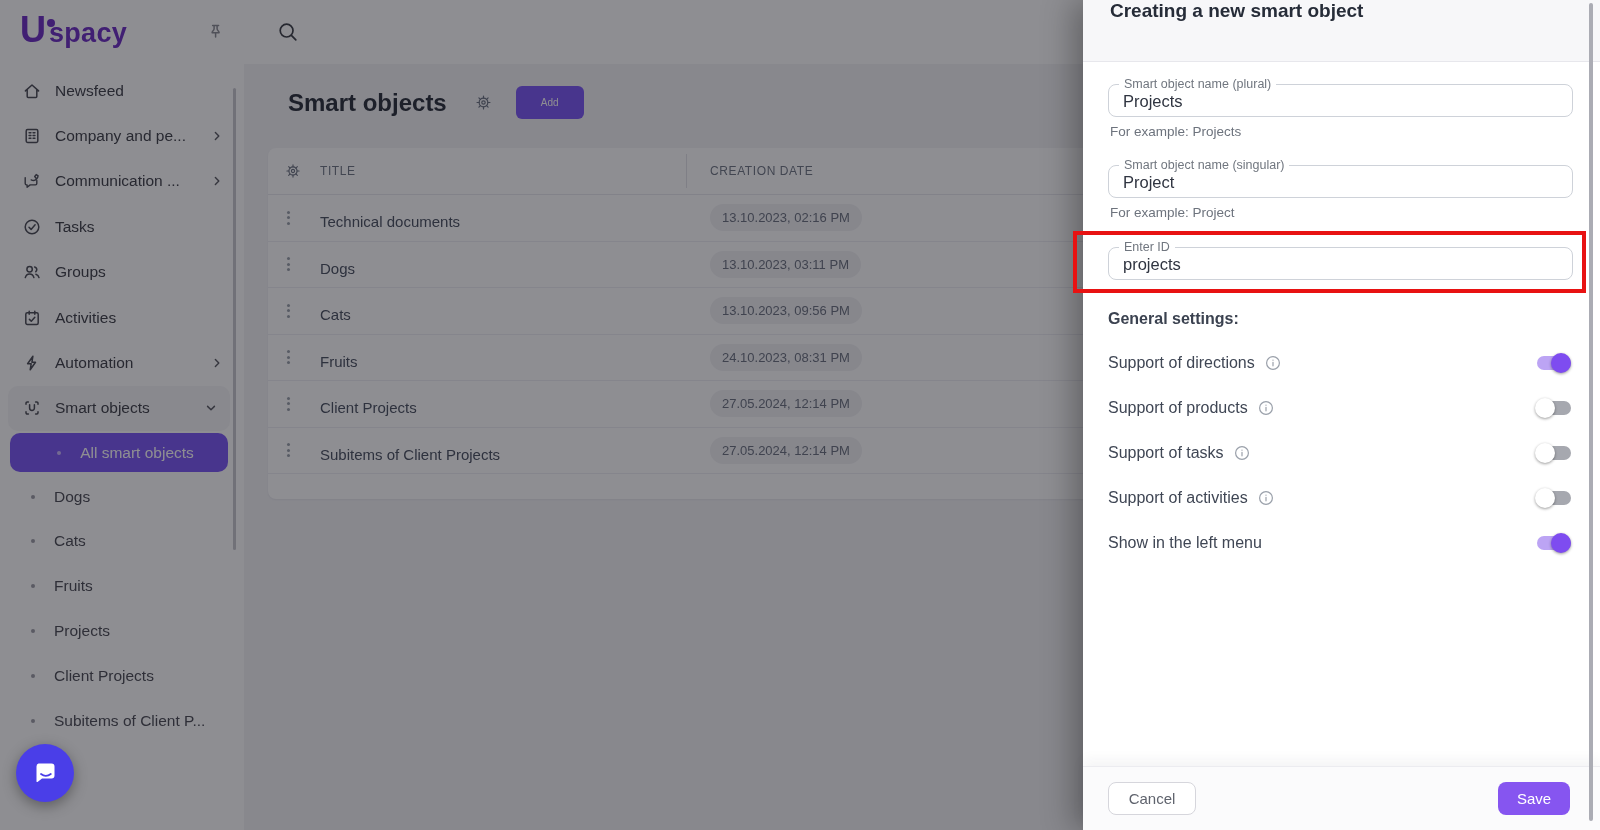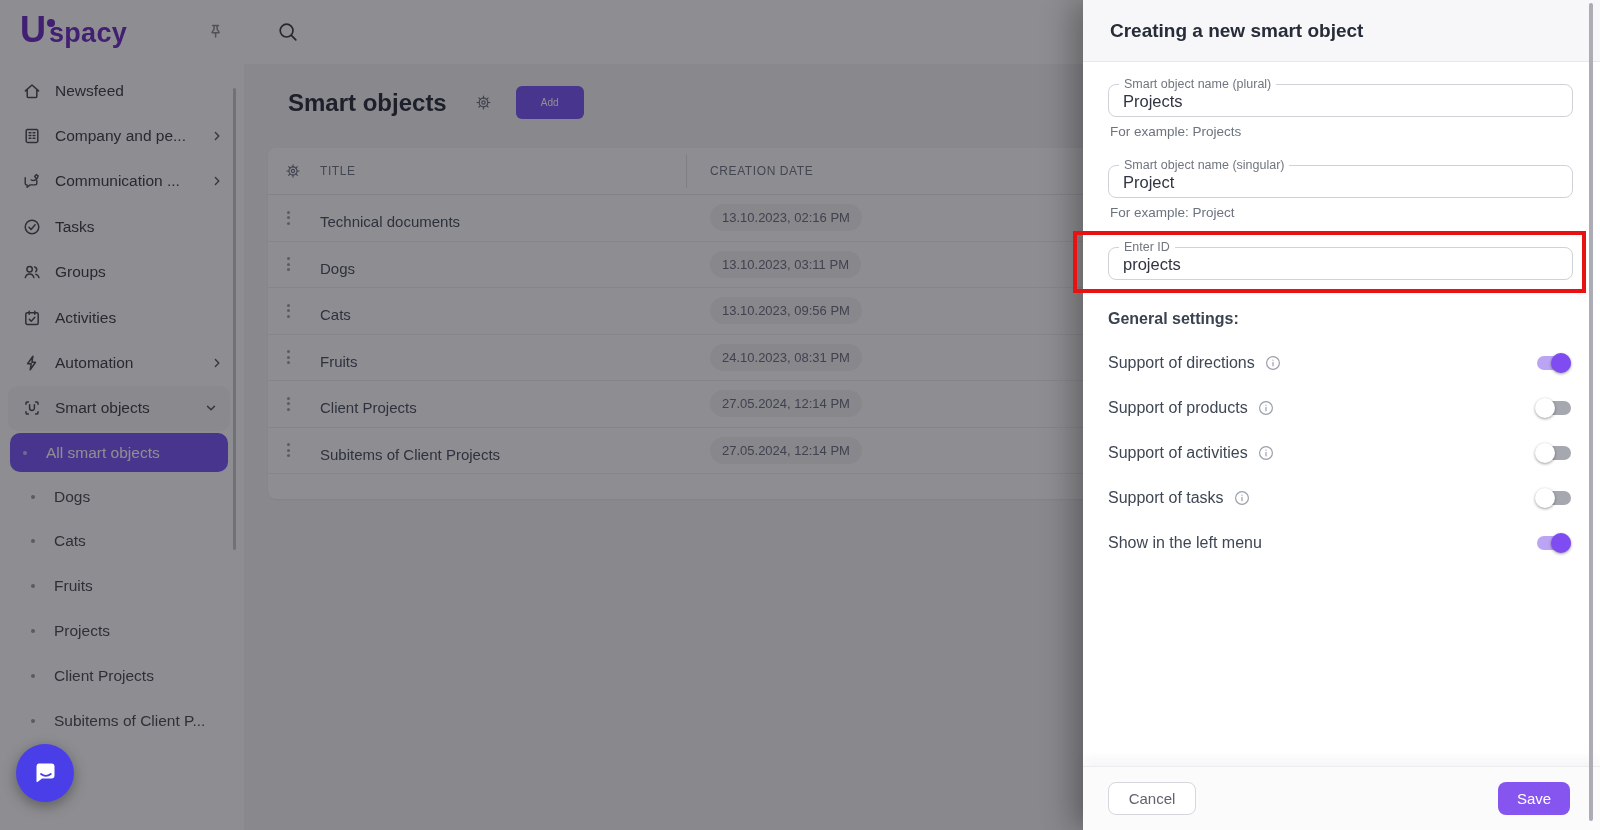--- a/index.html
+++ b/index.html
@@ -16,21 +16,21 @@
   .logo-text { font-size:27px; font-weight:700; letter-spacing:.3px; margin-left:3px; }
   .pin-btn { color:#8b8c94; display:flex; cursor:pointer; }
   .nav { padding-top:4px; }
   .nav-item { display:flex; align-items:center; height:45.4px; padding:0 18px 0 22px; color:#3f4049; font-size:15.5px; cursor:pointer; }
   .nav-item.parent-open { background:#f5f5f7; border-radius:10px; margin:0 14px 0 8px; padding:0 10px 0 14px; }
   .nav-icon { width:20px; height:20px; margin-right:13px; color:#4b4c55; flex:none; display:flex; }
   .nav-label { flex:1 1 auto; white-space:nowrap; overflow:hidden; }
   .chev { color:#5a5b63; display:flex; flex:none; }
   .subitem { display:flex; align-items:center; height:44.9px; padding-left:31px; color:#4c4d56; font-size:15.5px; cursor:pointer; }
   .subdot { width:4px; height:4px; border-radius:50%; background:#9d9da6; margin-right:19px; flex:none; }
-  .subitem.active { height:39px; margin:2px 16px 2px 10px; padding-left:13px; background:#7b57f5; border-radius:10px; color:#ffffff; }
+  .subitem.active { height:39px; margin:2px 16px 2px 10px; padding-left:13px; background:#7b57f5; border-radius:10px; color:#ffffff;justify-content:center; }
   .subitem.active .subdot { background:#cdbcff; }
   .side-scroll { position:absolute; left:233px; top:88px; width:3px; height:462px; background:#c9c9cf; border-radius:2px; z-index:2; }
 
   
   .main { position:absolute; left:244px; top:0; right:0; height:830px; }
   .topbar { height:64px; background:#ffffff; display:flex; align-items:center; padding-left:33px; }
   .search-btn { color:#3c3f47; display:flex; cursor:pointer; }
   .content { position:absolute; top:64px; left:0; right:0; bottom:0; background:#f3f3f6; }
   .page-head { display:flex; align-items:center; padding:22px 0 0 44px; }
   .page-title { font-size:24px; font-weight:600; color:#2b303b; }
@@ -47,21 +47,21 @@
   .kebab i { width:3px; height:3px; border-radius:50%; background:#9aa0ab; }
   .row-title { font-size:15px; color:#4a5161;margin-top:8px; }
   .chip { display:inline-block; background:#f1f1f4; border-radius:14px; padding:6px 12px; font-size:13px; color:#6c7280; }
 
   
   .backdrop { position:absolute; inset:0; background:rgba(15,15,23,0.47); z-index:10; }
   .launcher { position:absolute; left:16px; top:744px; width:58px; height:58px; border-radius:50%; background:#4a3ee8; z-index:30; border:0; display:flex; align-items:center; justify-content:center; box-shadow:0 4px 14px rgba(0,0,0,.35); cursor:pointer; }
 
   
   .drawer { position:absolute; top:0; right:0; width:517px; height:830px; background:#ffffff; z-index:20; box-shadow:-10px 0 30px rgba(0,0,0,.30); }
-  .drawer-header { height:62px; background:#f7f7f9; border-bottom:1px solid #e7e7ec; display:flex; align-items:center; padding-left:27px; }
+  .drawer-header { height:62px; background:#f7f7f9; border-bottom:1px solid #e7e7ec; display:flex; align-items:flex-start; padding-left:27px; }
   .drawer-title { font-size:19px; font-weight:600; color:#262c38; }
   .drawer-body { padding:22px 27px 0 25px; position:relative; }
   .field { position:relative; border:1px solid #ced2d9; border-radius:8px; height:33px; background:#fff; }
   .field .flabel { position:absolute; top:-8px; left:10px; background:#fff; padding:0 5px; font-size:12.5px; color:#70767f; white-space:nowrap; }
   .field input { border:0; outline:0; background:transparent; width:100%; height:100%; padding:2px 14px 0 14px; font-family:inherit; font-size:16.5px; color:#2f3440; }
   .helper { margin:7px 0 0 2px; font-size:13.5px; color:#6d737d; height:17px; }
   .f2 { margin-top:24px; } .f3 { margin-top:25px; }
   .settings-title { margin-top:30px; font-size:16px; font-weight:700; color:#3b4250; height:19px; }
   .toggle-row { margin-top:21px; height:24px; display:flex; align-items:center; }
   .toggle-row.first { margin-top:22px; }
@@ -379,46 +379,46 @@
               <circle cx="8" cy="8" r="6.4"></circle>
               <path d="M8 7.3v3.5M8 5v.2"></path>
             </svg>
           </span>
         <span class="switch">
             <span class="track"></span>
             <span class="thumb"></span>
           </span>
       </div>
       <div class="toggle-row">
+        <span class="toggle-label">Support of tasks</span>
+        <span class="info-ic">
+            <svg width="16" height="16" viewBox="0 0 16 16" fill="none" stroke="currentColor" stroke-width="1.2" stroke-linecap="round">
+              <circle cx="8" cy="8" r="6.4"></circle>
+              <path d="M8 7.3v3.5M8 5v.2"></path>
+            </svg>
+          </span>
+        <span class="switch">
+            <span class="track"></span>
+            <span class="thumb"></span>
+          </span>
+      </div>
+      <div class="toggle-row">
         <span class="toggle-label">Support of activities</span>
         <span class="info-ic">
             <svg width="16" height="16" viewBox="0 0 16 16" fill="none" stroke="currentColor" stroke-width="1.2" stroke-linecap="round">
               <circle cx="8" cy="8" r="6.4"></circle>
               <path d="M8 7.3v3.5M8 5v.2"></path>
             </svg>
           </span>
         <span class="switch">
             <span class="track"></span>
             <span class="thumb"></span>
           </span>
       </div>
       <div class="toggle-row">
-        <span class="toggle-label">Support of tasks</span>
-        <span class="info-ic">
-            <svg width="16" height="16" viewBox="0 0 16 16" fill="none" stroke="currentColor" stroke-width="1.2" stroke-linecap="round">
-              <circle cx="8" cy="8" r="6.4"></circle>
-              <path d="M8 7.3v3.5M8 5v.2"></path>
-            </svg>
-          </span>
-        <span class="switch">
-            <span class="track"></span>
-            <span class="thumb"></span>
-          </span>
-      </div>
-      <div class="toggle-row">
         <span class="toggle-label">Show in the left menu</span>
         <span class="switch on">
             <span class="track"></span>
             <span class="thumb"></span>
           </span>
       </div>
     </div>
 
     <div class="drawer-footer">
       <button class="btn-cancel">Cancel</button>

